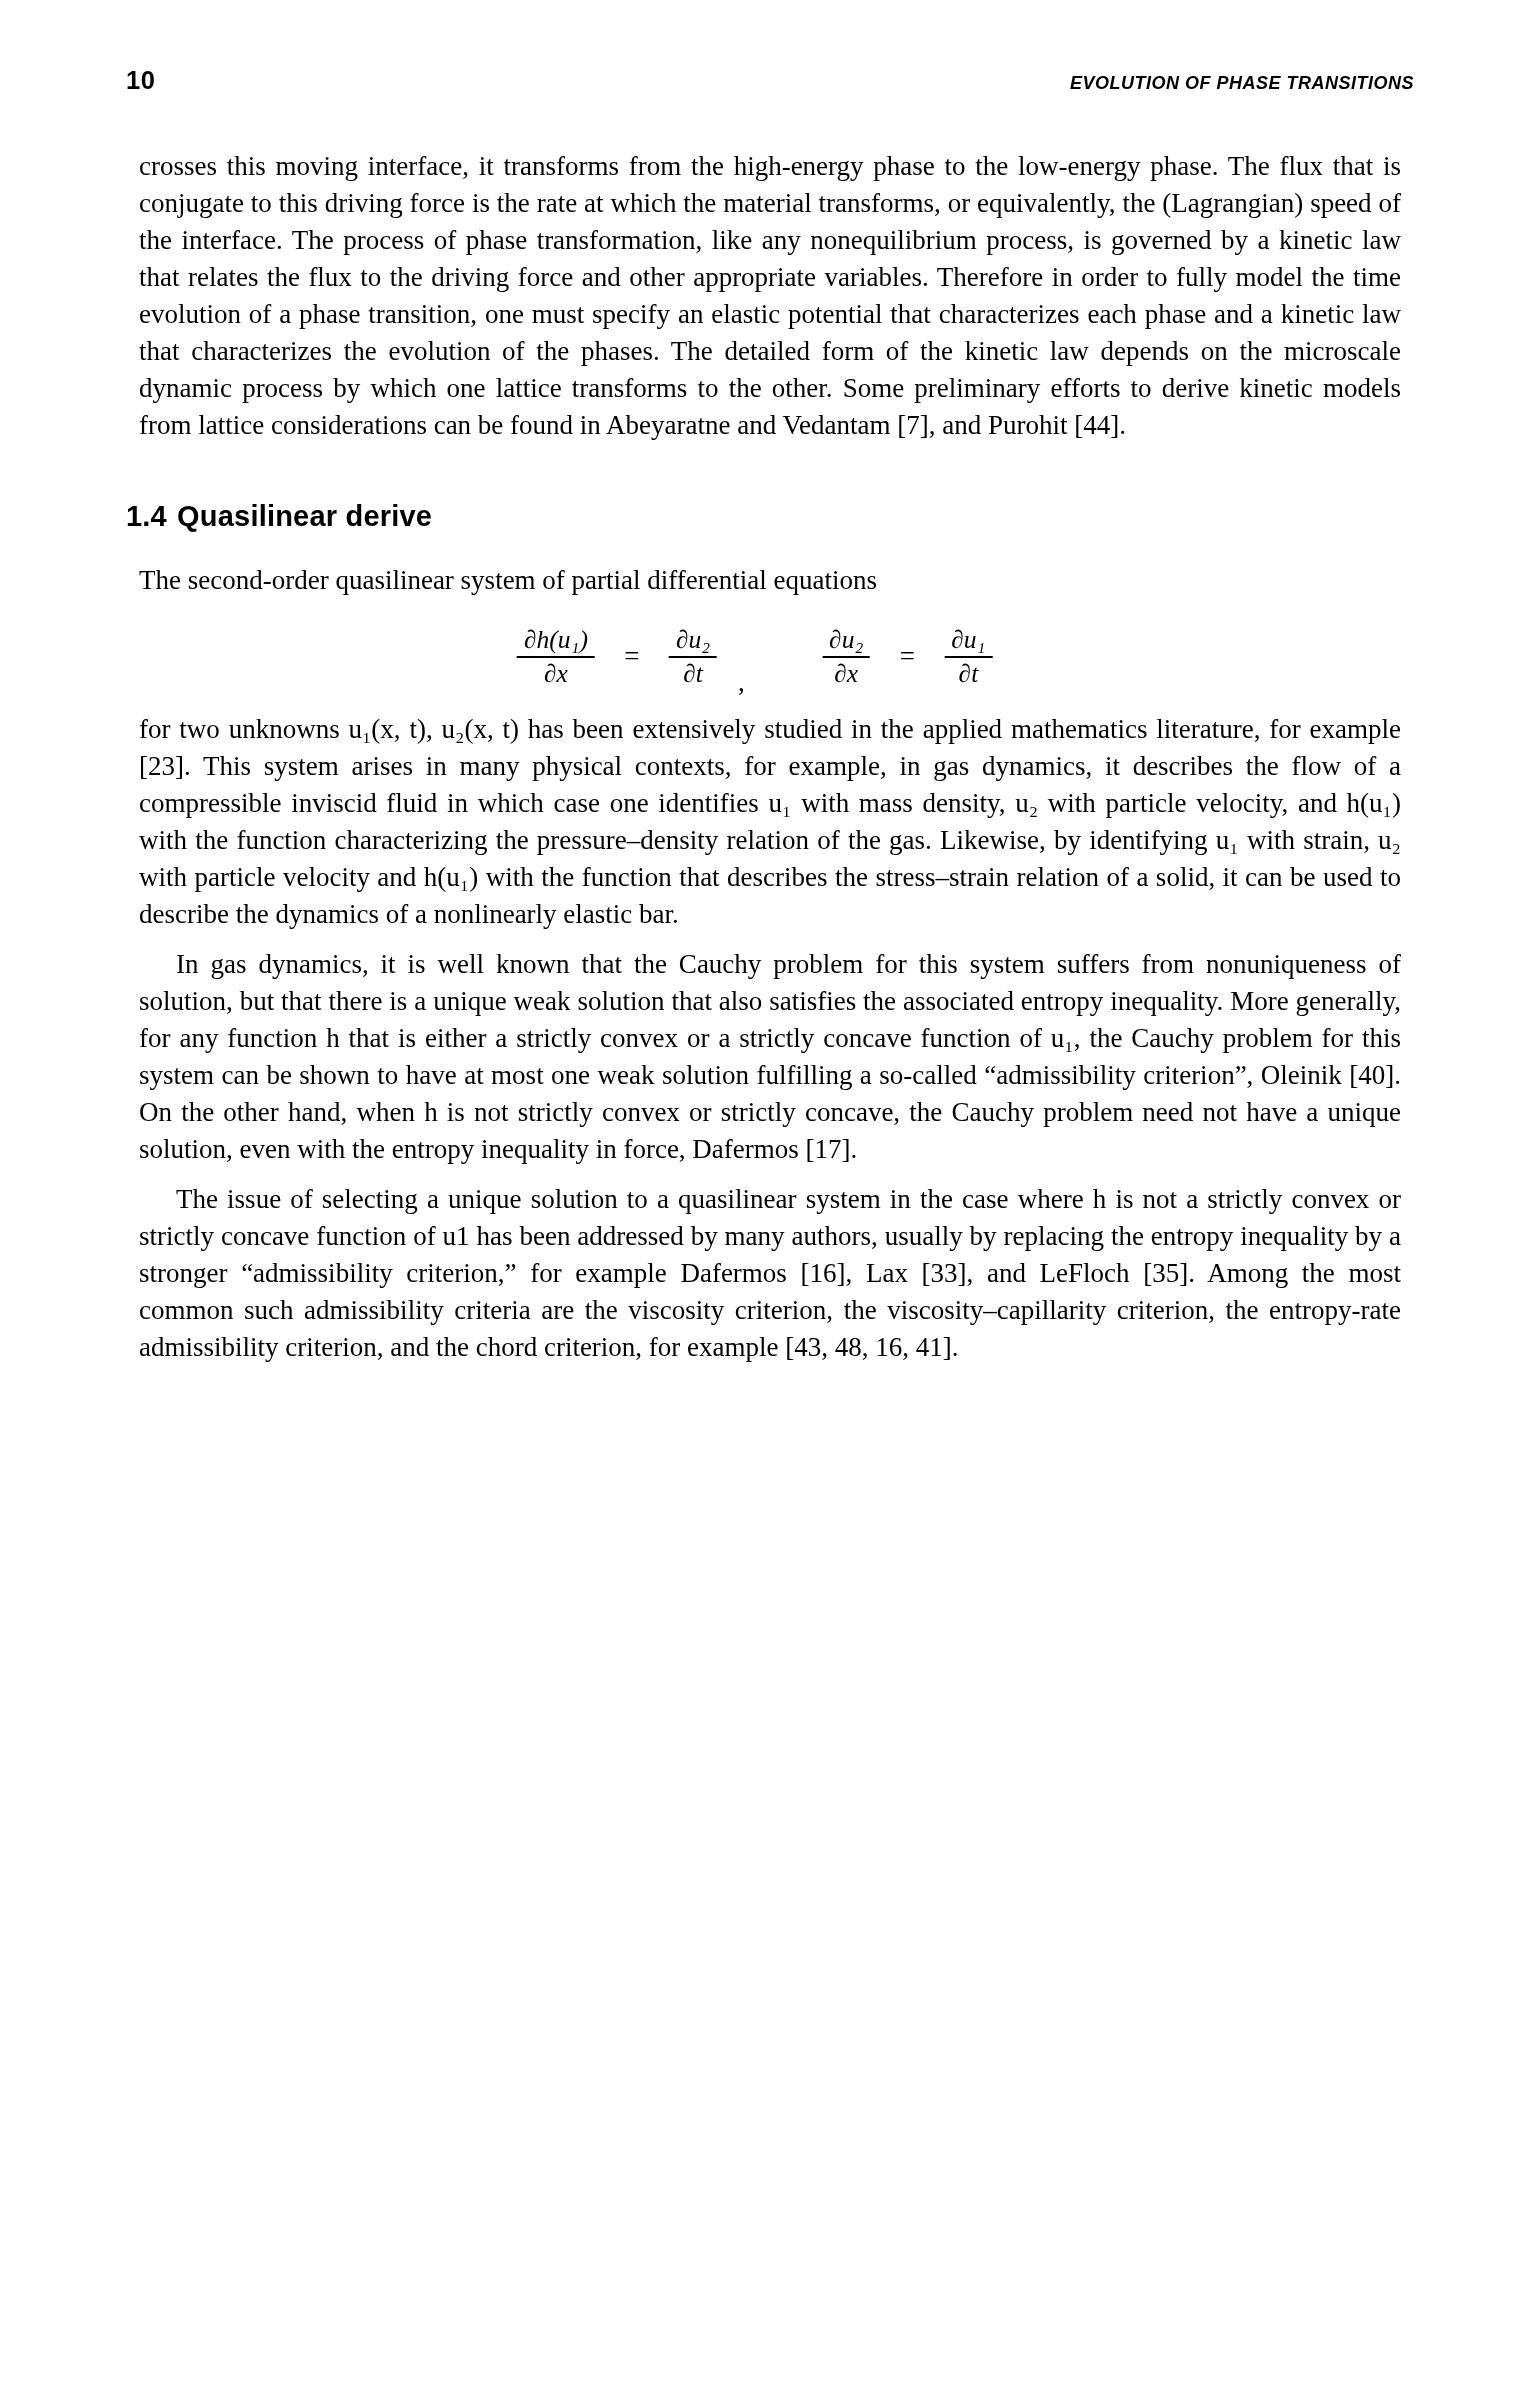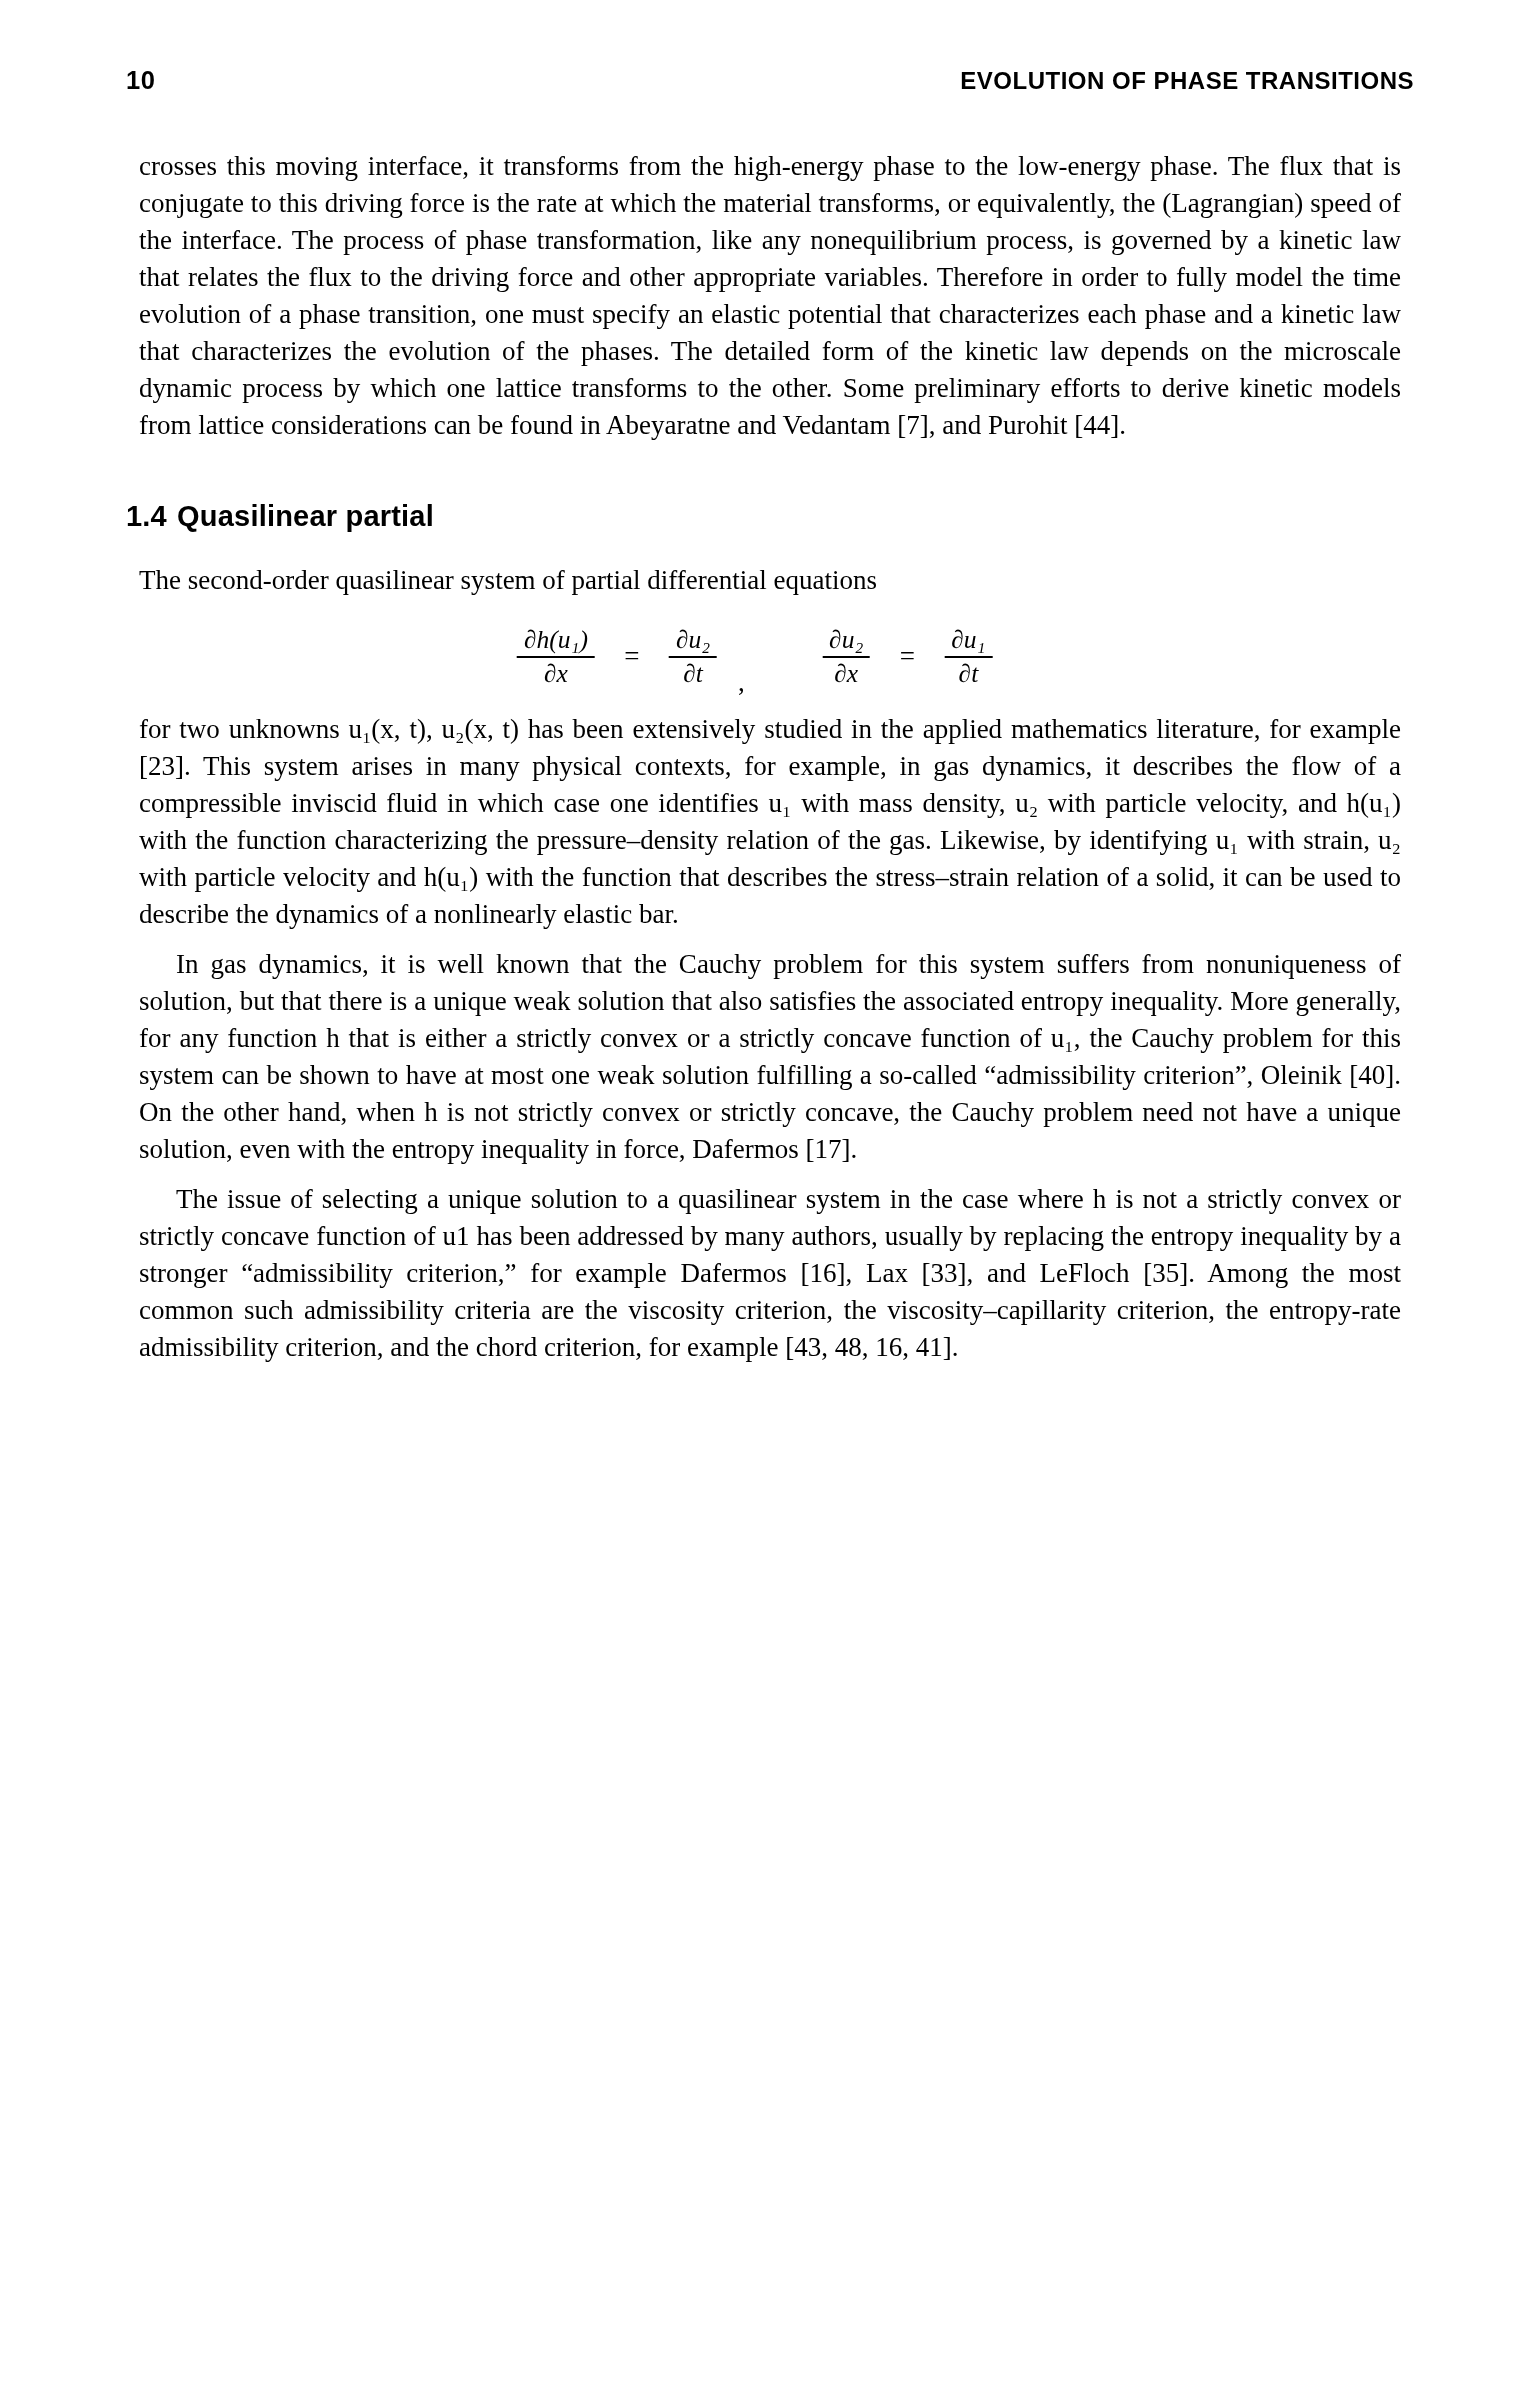--- a/index.html
+++ b/index.html
@@ -34,21 +34,22 @@
     align-items: baseline;
     font-family: "Liberation Sans", sans-serif;
     font-weight: bold;
     letter-spacing: 0.5px;
     margin-bottom: 53px;
   }
   .folio {
     font-size: 25.5px;
   }
   .head-title {
-    font-size: 24px;
+    font-size: 18px;
+    font-style: italic;
   }
   
   p.body {
     font-size: 27px;
     line-height: 37px;
     text-align: justify;
     text-justify: inter-word;
     margin: 13px;
     hyphens: manual;
   }
@@ -118,21 +119,21 @@
   <div class="content">
 
     <div class="running-head">
       <span class="folio">10</span>
       <span class="head-title">EVOLUTION OF PHASE TRANSITIONS</span>
     </div>
 
     <p class="body">crosses this moving interface, it transforms from the high-energy phase to the low-energy phase. The flux that is conjugate to this driving force is the rate at which the material transforms, or equivalently, the (Lagrangian) speed of the interface. The process of phase transformation, like any nonequilibrium process, is governed by a kinetic law that relates the flux to the driving force and other appropriate variables. Therefore in order to fully model the time evolution of a phase transition, one must specify an elastic potential that characterizes each phase and a kinetic law that characterizes the evolution of the phases. The detailed form of the kinetic law depends on the microscale dynamic process by which one lattice transforms to the other. Some preliminary efforts to derive kinetic models from lattice considerations can be found in Abeyaratne and Vedantam [7], and Purohit [44].</p>
 
     <div class="sec-head">
-      <span class="num">1.4</span><span>Quasilinear partial</span>
+      <span class="num">1.4</span><span>Quasilinear derive</span>
     </div>
 
     <p class="body">The second-order quasilinear system of partial differential equations</p>
 
     <div class="equation">
       <div class="eq-inner">
         <span class="frac">
           <span class="num-part">∂h(u₁)</span>
           <span class="bar"></span>
           <span class="den-part">∂x</span>

